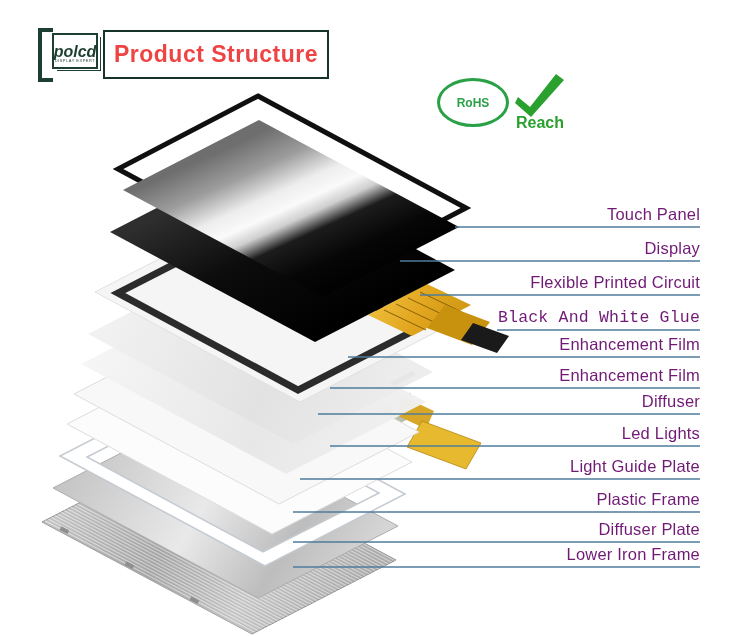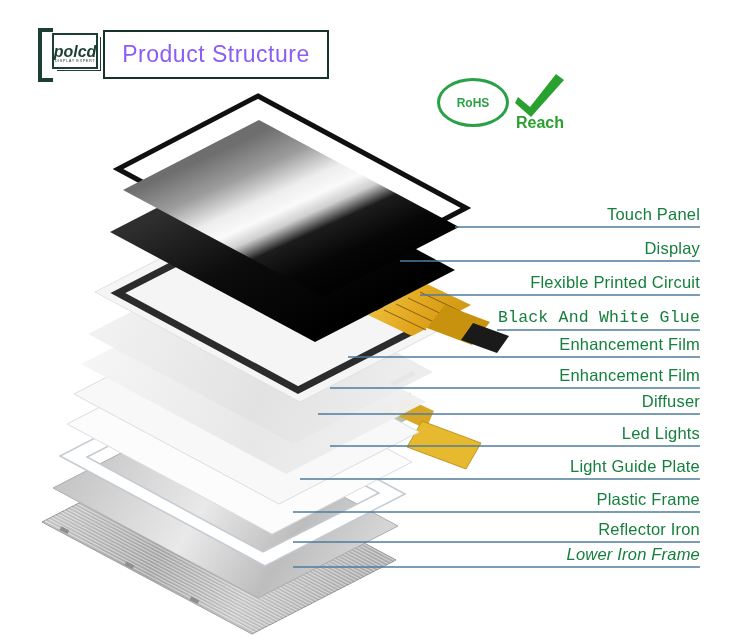--- a/index.html
+++ b/index.html
@@ -8,34 +8,34 @@
   
   .bracket{position:absolute;left:38px;top:28px;width:11px;height:46px;
            border-left:4px solid #1c3f31;border-top:4px solid #1c3f31;border-bottom:4px solid #1c3f31;}
   .logo{position:absolute;left:52px;top:33px;width:42px;height:32px;background:#fff;
         border:2px solid #1c3f31;box-shadow:3px 2px 0 -1px #ffffff,4px 3px 0 -1px #1c3f31;
         display:flex;flex-direction:column;align-items:center;justify-content:center;}
   .logo-word{font-style:italic;font-weight:700;font-size:16px;color:#1c3f31;line-height:12px;margin-top:8px;}
   .logo-sub{font-size:4px;letter-spacing:.5px;color:#1c3f31;line-height:6px;}
   .titlebox{position:absolute;left:103px;top:30px;width:222px;height:45px;border:2px solid #15332a;
             display:flex;align-items:center;justify-content:center;}
-  .titlebox span{font-size:23px;font-weight:400;color:#8b5cf6;letter-spacing:.5px;}
+  .titlebox span{font-size:23px;font-weight:700;color:#ef4444;letter-spacing:.5px;}
   
   .rohs{position:absolute;left:437px;top:78px;width:66px;height:43px;border:3px solid #2aa147;
         border-radius:50%;display:flex;align-items:center;justify-content:center;}
   .rohs span{color:#2aa147;font-size:12px;font-weight:600;}
   .reach{position:absolute;left:509px;top:72px;width:62px;text-align:center;}
   .reach svg{display:block;margin:0 auto;}
   .reach span{color:#2aa12f;font-size:16px;font-weight:700;line-height:14px;display:block;margin-top:-2px;}
   .ce{position:absolute;left:574px;top:74px;font-size:45px;font-weight:700;color:#151515;
       letter-spacing:4px;line-height:50px;}
   .iso{position:absolute;left:641px;top:72px;width:80px;height:60px;}
   
   #diagram{position:absolute;left:0;top:0;}
-  .callout-label{position:absolute;right:50px;font-size:16.5px;color:#15803d;white-space:nowrap;
+  .callout-label{position:absolute;right:50px;font-size:16.5px;color:#701a75;white-space:nowrap;
                  letter-spacing:.2px;}
 </style>
 </head>
 <body>
 
 <div class="stage">
 
   <div class="bracket"></div>
   <div class="logo">
     <div class="logo-word">polcd</div>
@@ -185,17 +185,17 @@
       <div class="callout-label" style="top: 205px;">Touch Panel</div>
       <div class="callout-label" style="top: 239px;">Display</div>
       <div class="callout-label" style="top: 273px;">Flexible Printed Circuit</div>
       <div class="callout-label" style="top: 308px; font-family: Liberation Mono, monospace;">Black And White Glue</div>
       <div class="callout-label" style="top: 335px;">Enhancement Film</div>
       <div class="callout-label" style="top: 366px;">Enhancement Film</div>
       <div class="callout-label" style="top: 392px;">Diffuser</div>
       <div class="callout-label" style="top: 424px; margin-left: 40px;">Led Lights</div>
       <div class="callout-label" style="top: 457px;">Light Guide Plate</div>
       <div class="callout-label" style="top: 490px;">Plastic Frame</div>
-      <div class="callout-label" style="top: 520px;">Reflector Iron</div>
-      <div class="callout-label" style="top: 545px; font-style: italic;">Lower Iron Frame</div>
+      <div class="callout-label" style="top: 520px;">Diffuser Plate</div>
+      <div class="callout-label" style="top: 545px;">Lower Iron Frame</div>
     </div>
 
 </div>
 
 </body></html>

